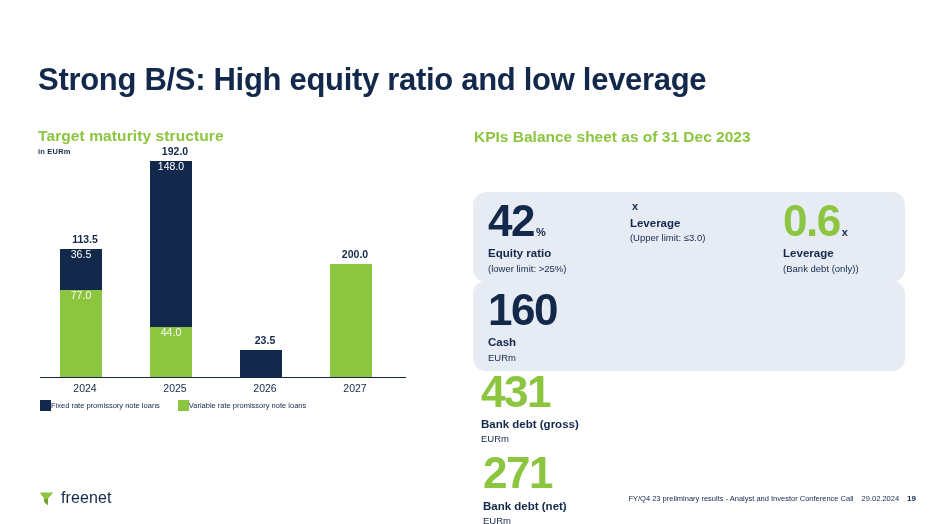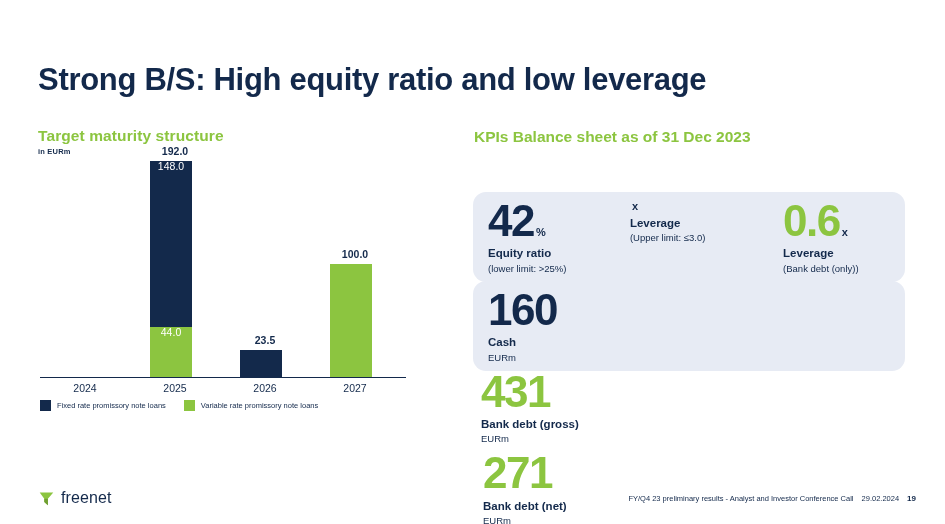--- a/index.html
+++ b/index.html
@@ -128,21 +128,20 @@
     position: absolute;
     left: 40px;
     top: 400px;
     display: flex;
     align-items: center;
     gap: 18px;
   }
   .legend-item {
     display: flex;
     align-items: center;
-    gap: 6px;
   }
   .legend-swatch {
     width: 11px;
     height: 11px;
     flex: 0 0 auto;
   }
   .legend-swatch.navy { background: #13294b; }
   .legend-swatch.green { background: #8cc540; }
   .legend-label {
     font-size: 7.5px;
@@ -261,35 +260,44 @@
   <div class="slide-title">Strong B/S: High equity ratio and low leverage</div>
 
   <div class="left-panel">
     <div class="section-heading">Target maturity structure</div>
     <div class="unit-note">in EURm</div>
   </div>
 
   <div class="chart">
     <div class="chart-plot" id="chart-plot">
       <div class="axis-line"></div>
+    <div class="bar-group" style="left: 22px; width: 50px;">
+          <div class="total-label" style="bottom: 131.688px;">113.5</div>
+          <div class="bar-seg navy" style="height: 41.0625px;">
+            <span class="seg-label">36.5</span>
+          </div>
+          <div class="bar-seg green" style="height: 86.625px;">
+            <span class="seg-label">77.0</span>
+          </div>
+        </div>
         <div class="bar-group" style="left: 112px; width: 50px;">
           <div class="total-label" style="bottom: 220px;">192.0</div>
           <div class="bar-seg navy" style="height: 166.5px;">
             <span class="seg-label">148.0</span>
           </div>
           <div class="bar-seg green" style="height: 49.5px;">
             <span class="seg-label">44.0</span>
           </div>
         </div>
         <div class="bar-group" style="left: 202px; width: 50px;">
           <div class="total-label" style="bottom: 30.4375px;">23.5</div>
           <div class="bar-seg navy" style="height: 26.4375px;"></div>
         </div>
         <div class="bar-group" style="left: 292px; width: 50px;">
-          <div class="total-label" style="bottom: 116.5px;">100.0</div>
+          <div class="total-label" style="bottom: 116.5px;">200.0</div>
           <div class="bar-seg green" style="height: 112.5px;"></div>
         </div>
       </div>
     <div class="x-labels" id="chart-x-labels">
         <div class="x-tick" style="left: 17px;">2024</div>
         <div class="x-tick" style="left: 107px;">2025</div>
         <div class="x-tick" style="left: 197px;">2026</div>
         <div class="x-tick" style="left: 287px;">2027</div>
       </div>
   </div>

